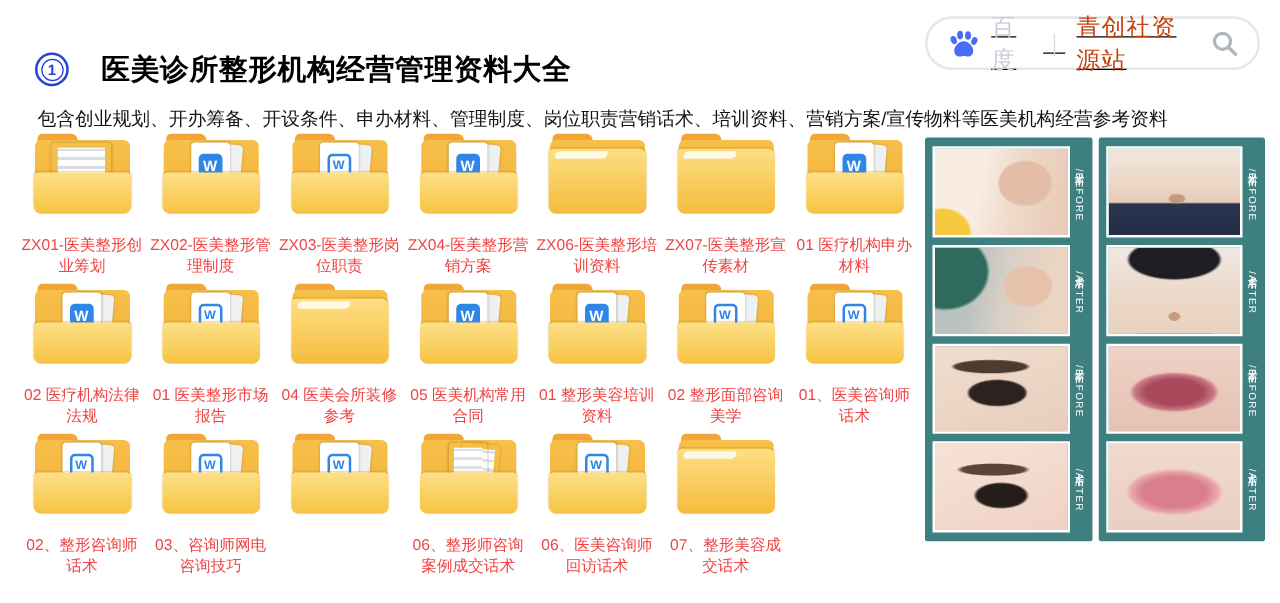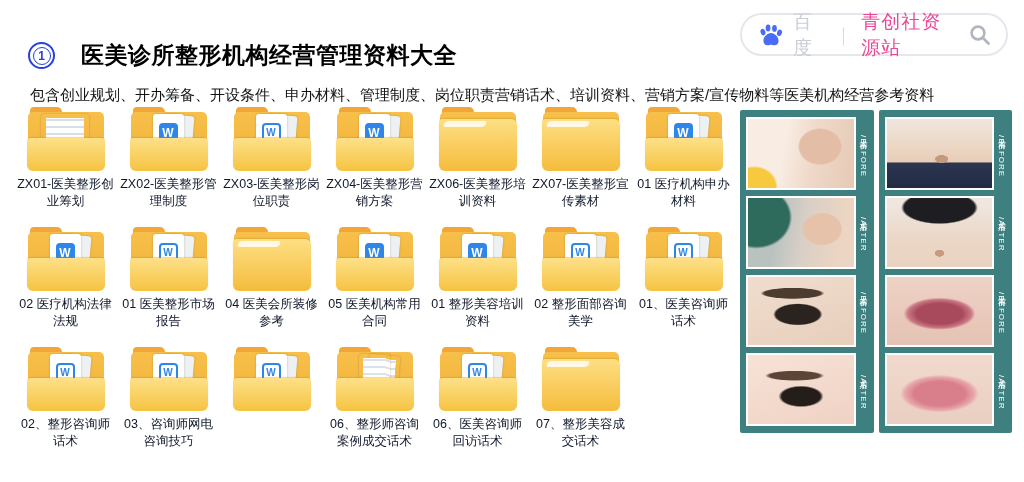--- a/index.html
+++ b/index.html
@@ -11,33 +11,33 @@
   .circ1{width:27px;height:27px;border:2px solid #2742d8;border-radius:50%;
          display:inline-flex;align-items:center;justify-content:center;box-sizing:border-box;flex:none;}
   .circ1 span{width:18px;height:18px;border:1.5px solid #2742d8;border-radius:50%;box-sizing:border-box;
          display:flex;align-items:center;justify-content:center;font-size:12px;font-weight:700;color:#2742d8;}
   h1.page-title{margin:18px;font-size:23px;font-weight:800;color:#000;letter-spacing:0.5px;white-space:nowrap;}
   .subtitle{position:absolute;left:30px;top:62px;font-size:15px;color:#121212;white-space:nowrap;margin-top:24px;}
 
   
   .pill{position:absolute;top:13px;left:740px;width:268px;height:43px;box-sizing:border-box;
         border:2px solid #e4e7ec;border-radius:22px;display:flex;align-items:center;
-        padding:0 14px 0 16px;gap:9px;background:#fff;}
+        padding:0 14px 0 16px;gap:9px;background:#fff;text-decoration:underline;}
   .pill .brand{font-size:19px;color:#c9ced6;letter-spacing:1px;}
   .pill .divider{font-size:18px;color:#d7dbe1;}
-  .pill .site{font-size:19px;color:#ec4899;letter-spacing:1px;}
+  .pill .site{font-size:19px;color:#c2410c;letter-spacing:1px;}
   .pill svg{flex:none;}
   .pill .mag{margin-left:auto;}
 
   
   .grid{position:absolute;left:14px;top:104px;width:721px;display:grid;
         grid-template-columns:repeat(7,103px);grid-auto-rows:120px;}
   .cell{display:flex;flex-direction:column;align-items:center;}
-  .flabel{margin-top:5px;width:100%;box-sizing:border-box;padding:0 3px;text-align:center;
-          font-size:12.5px;line-height:1.32;color:#0f172a;}
+  .flabel{margin-top:17px;width:100%;box-sizing:border-box;padding:0 3px;text-align:center;
+          font-size:12.5px;line-height:1.32;color:#ef4444;}
 
   .folder{position:relative;width:78px;height:64px;margin-top:3px;flex:none;}
   .folder i,.folder b{display:block;}
   .folder .tab{position:absolute;left:3px;top:0;width:32px;height:12px;background:#f2a637;border-radius:4px 5px 0 0;}
   .folder .back{position:absolute;left:1px;top:5px;width:76px;height:56px;border-radius:5px;
                 background:linear-gradient(180deg,#f7c04a,#f1b038);}
   .folder .page{position:absolute;left:23px;top:7px;width:31px;height:37px;background:#fff;border-radius:3px;
                 box-shadow:0 0 2px rgba(120,90,20,.45);display:flex;align-items:center;justify-content:center;}
   .folder .p2{transform:translate(9px,1px) rotate(5deg);background:#eef1f4;}
   .folder .glyph{width:19px;height:19px;border-radius:4px;background:#2e86e9;color:#fff;font-size:12px;

